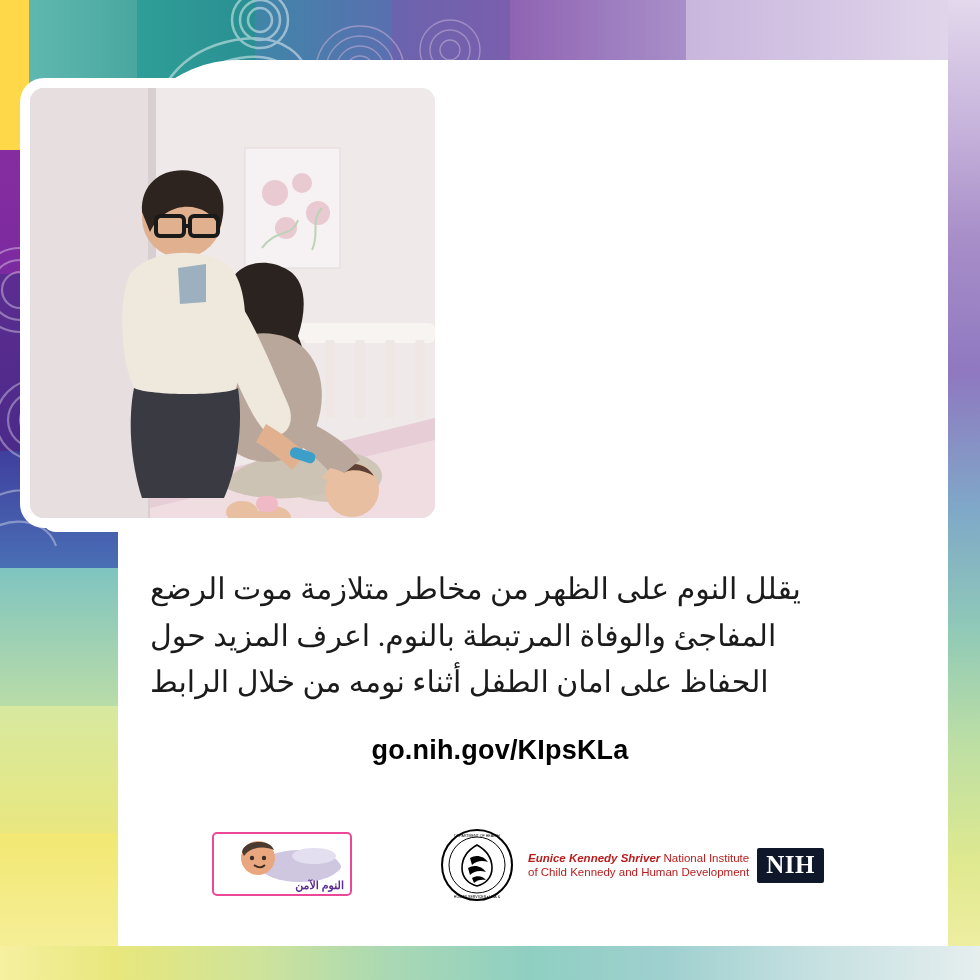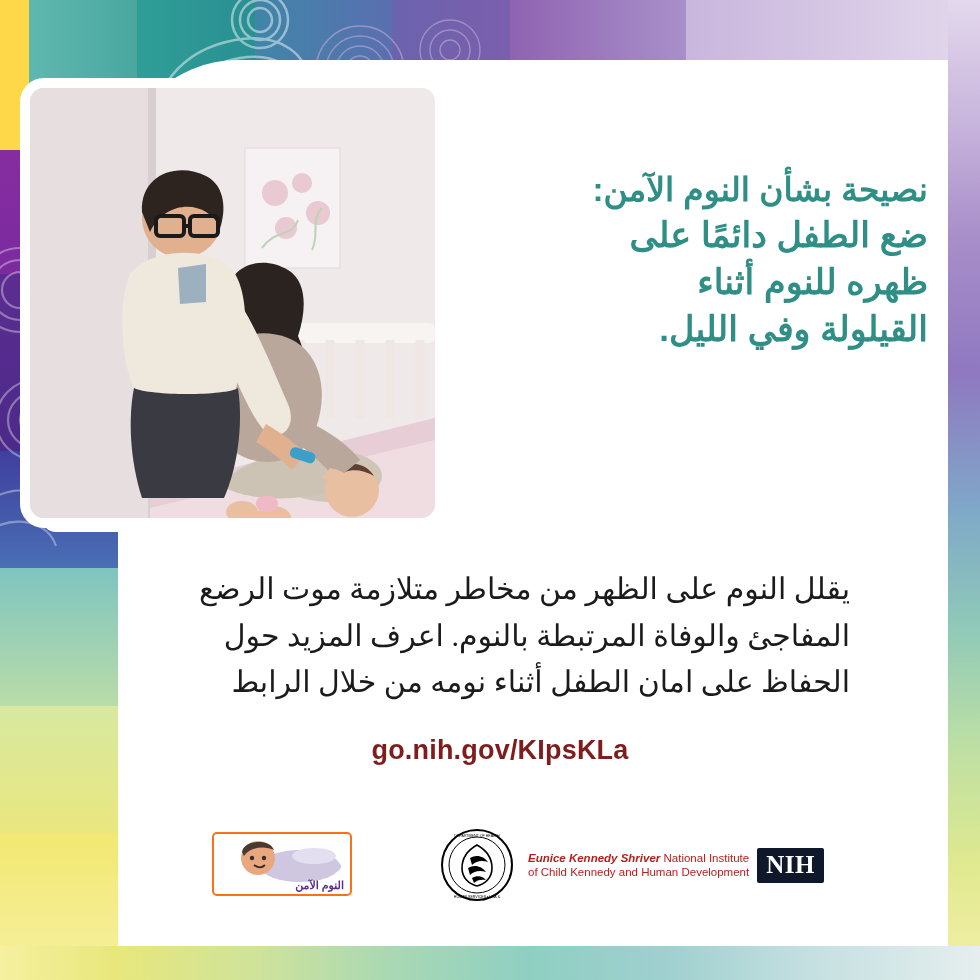--- a/index.html
+++ b/index.html
@@ -114,51 +114,51 @@
     letter-spacing: 0;
   }
   .headline .l1 { color: #2f8f86; font-size: 33px; }
   .headline .l2 { color: #2f8f86; font-size: 35px; }
 
   
   .body-text {
     position: absolute;
     left: 150px; top: 566px;
     width: 700px;
-    text-align: right;
+    text-align: left;
     direction: rtl;
     font-family: "Liberation Serif", serif;
     font-size: 30px;
     line-height: 1.55;
     color: #1b1b1b;
     z-index: 6;
   }
   .url {
     position: absolute;
     left: 150px; top: 735px;
     width: 700px;
     text-align: center;
     font-size: 27px;
     font-weight: bold;
-    color: #7f1d1d;
+    color: #000000;
     letter-spacing: .2px;
     z-index: 6;
   }
 
   
   .logos {
     position: absolute;
     left: 150px; top: 826px;
     width: 700px; height: 80px;
     z-index: 6;
   }
   .safe-sleep-logo {
     position: absolute; left: 62px; top: 6px;
     width: 140px; height: 64px;
-    border: 2px solid #f97316;
+    border: 2px solid #ec4899;
     border-radius: 5px;
     background: #fff;
     overflow: hidden;
   }
   .safe-sleep-logo .label {
     position: absolute; bottom: 2px; right: 6px;
     font-size: 11px; font-weight: bold; color: #5c2d91;
     direction: rtl;
   }
   .hhs-seal { position: absolute; left: 290px; top: 2px; width: 74px; height: 74px; }
@@ -298,26 +298,20 @@
         <path d="M100 186 C118 162 170 158 196 176 C222 194 218 262 206 300 C196 330 120 330 104 300 C90 272 88 212 100 186 Z" fill="#efe8dd"></path>
         <path d="M148 180 L176 176 L176 214 L150 216 Z" fill="#9db0bf"></path>
         <path d="M104 300 C120 308 196 308 208 300 C214 340 206 384 194 410 L112 410 C100 372 98 330 104 300 Z" fill="#3a3a42"></path>
         <path d="M196 200 C216 214 238 270 258 316 C268 340 250 354 236 344 C222 332 200 280 190 250 Z" fill="#efe8dd"></path>
         <path d="M236 336 C250 344 266 356 276 366 L262 382 C250 370 236 360 226 354 Z" fill="#e0b08f"></path>
         <rect x="262" y="358" width="26" height="11" rx="5" fill="#3b9fc9" transform="rotate(18 262 358)"></rect>
       </g>
     </svg>
   </div>
 
-  <div class="headline">
-    <div class="line l1">نصيحة بشأن النوم الآمن:</div>
-    <div class="line l2">ضع الطفل دائمًا على</div>
-    <div class="line l2">ظهره للنوم أثناء</div>
-    <div class="line l2">القيلولة وفي الليل.</div>
-  </div>
 
   <div class="body-text">يقلل النوم على الظهر من مخاطر متلازمة موت الرضع المفاجئ والوفاة المرتبطة بالنوم. اعرف المزيد حول الحفاظ على امان الطفل أثناء نومه من خلال الرابط</div>
   <div class="url">go.nih.gov/KIpsKLa</div>
 
   <div class="logos">
 
     <div class="safe-sleep-logo">
       <svg width="136" height="60" viewBox="0 0 136 60">
         <ellipse cx="86" cy="32" rx="40" ry="16" fill="#cfc6e0"></ellipse>
         <ellipse cx="100" cy="22" rx="22" ry="8" fill="#e3def0"></ellipse>

